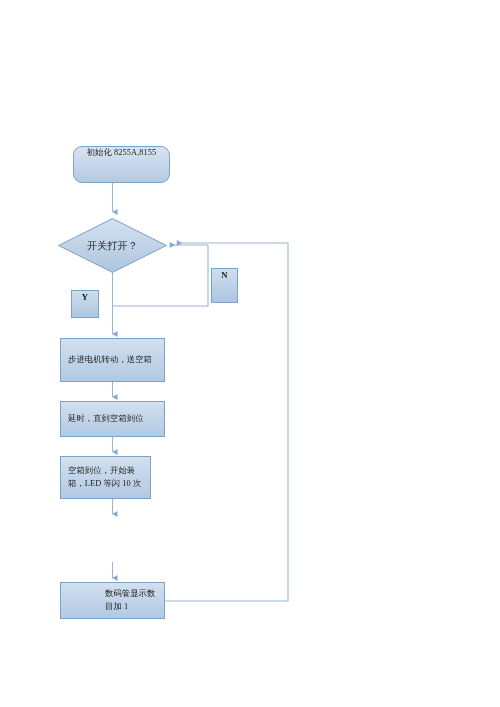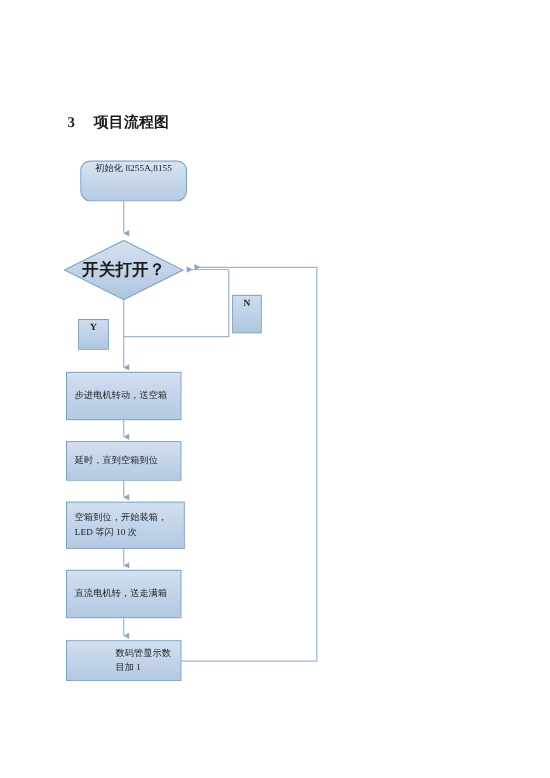--- a/index.html
+++ b/index.html
@@ -113,34 +113,30 @@
   }
   .diamond-wrap .dlabel {
     position: absolute;
     left: 0;
     top: 0;
     width: 100%;
     height: 100%;
     display: flex;
     align-items: center;
     justify-content: center;
-    font-size: 15px;
+    font-size: 10px;
     color: #1b1b1b;
     letter-spacing: 0.2px;
-    font-weight: bold;
   }
 </style>
 </head>
 <body>
 
 <div id="page">
 
-  <div id="doc-heading">
-    <span class="num">3</span><span class="gap"></span><span>项目流程图</span>
-  </div>
 
   <div id="flowchart">
 
     <svg id="wires" viewBox="0 0 500 707" width="500" height="707" xmlns="http://www.w3.org/2000/svg">
       <defs>
         <marker id="arrowDown" markerWidth="7" markerHeight="7" refX="3.2" refY="5.6" orient="auto" markerUnits="userSpaceOnUse">
           <path d="M0.3,0.6 L3.2,5.9 L6.1,0.6 Z" fill="#88a9cb"></path>
         </marker>
         <marker id="arrowLeft" markerWidth="7" markerHeight="7" refX="5.8" refY="3.2" orient="auto" markerUnits="userSpaceOnUse">
           <path d="M6.1,0.3 L0.6,3.2 L6.1,6.1 Z" fill="#88a9cb"></path>
@@ -195,26 +191,23 @@
     </div>
 
     <div class="node process" style="left:60px; top:338px; width:105px; height:44px;">
       <span class="txt">步进电机转动，送空箱</span>
     </div>
 
     <div class="node process single" style="left:60px; top:401px; width:105px; height:36px;">
       <span class="txt">延时，直到空箱到位</span>
     </div>
 
-    <div class="node process" style="left:60px; top:456px; width:108px; height:43px;">
+    <div class="node process" style="left:60px; top:456px; width:91px; height:43px;">
       <span class="txt">空箱到位，开始装箱，LED 等闪 10 次</span>
     </div>
 
-    <div class="node process" style="left:60px; top:518px; width:105px; height:44px;">
-      <span class="txt">直流电机转，送走满箱</span>
-    </div>
 
     <div class="node process single" style="left:60px; top:582px; width:105px; height:37px;padding-left:44px;">
       <span class="txt">数码管显示数目加 1</span>
     </div>
 
   </div>
 </div>
 
 </body></html>

